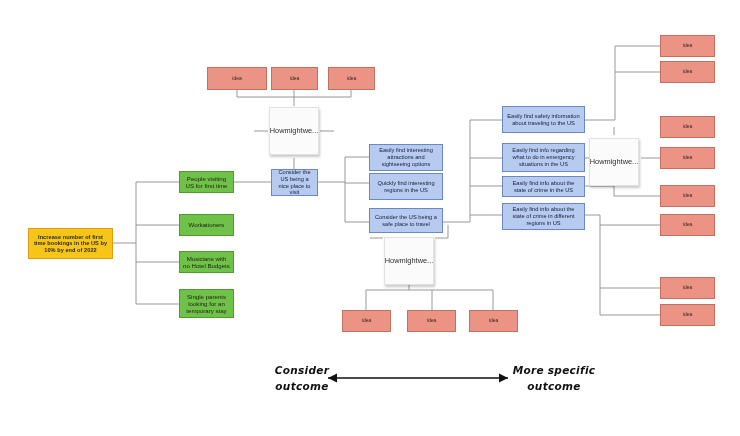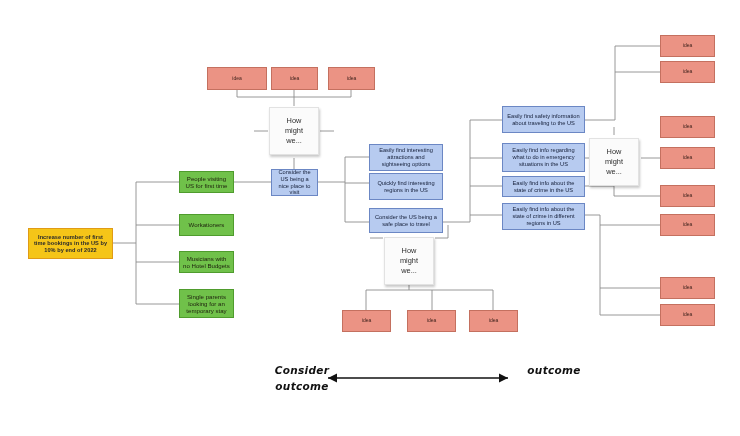--- a/index.html
+++ b/index.html
@@ -20,21 +20,21 @@
   .green{background:#70c14a;border:1.3px solid #4f9c2d;color:#20250f;
          font-size:6.1px;padding:2px 3px;}
 
   .blue{background:#b7cbf0;border:1.3px solid #6b87c4;color:#16203a;
         font-size:5.7px;padding:2px 3px;}
 
   .idea{background:#eb9384;border:1.3px solid #c4705f;color:#3a1f19;
         font-size:5px;padding:2px;}
 
   .hmw{background:#fbfbfb;border:1px solid #e2e2e2;color:#2d2d2d;
-       font-size:7.4px;flex-direction:column;line-height:1.35;
+       font-size:7.4px;flex-direction:row;line-height:1.35;
        box-shadow:1.2px 1.6px 2.4px rgba(0,0,0,.22);}
   .hmw span{display:block;}
 
   .axis-label{position:absolute;font-family:"DejaVu Sans", sans-serif;
     font-style:italic;font-weight:bold;font-size:10.5px;color:#111;
     line-height:1.55;text-align:center;letter-spacing:.3px;}
 </style>
 </head>
 <body>
 
@@ -159,16 +159,17 @@
   <div class="node idea" style="left:660px;top:185px;width:55px;height:22px;">idea</div>
   <div class="node idea" style="left:660px;top:214px;width:55px;height:22px;">idea</div>
   <div class="node idea" style="left:660px;top:277px;width:55px;height:22px;">idea</div>
   <div class="node idea" style="left:660px;top:304px;width:55px;height:22px;">idea</div>
 
   <div class="axis-label" style="left:266px;top:362px;width:72px;">
     <div>Consider</div>
     <div>outcome</div>
   </div>
   <div class="axis-label" style="left:508px;top:362px;width:92px;">
+    <div>More specific</div>
     <div>outcome</div>
   </div>
 
 </div>
 
 </body></html>

